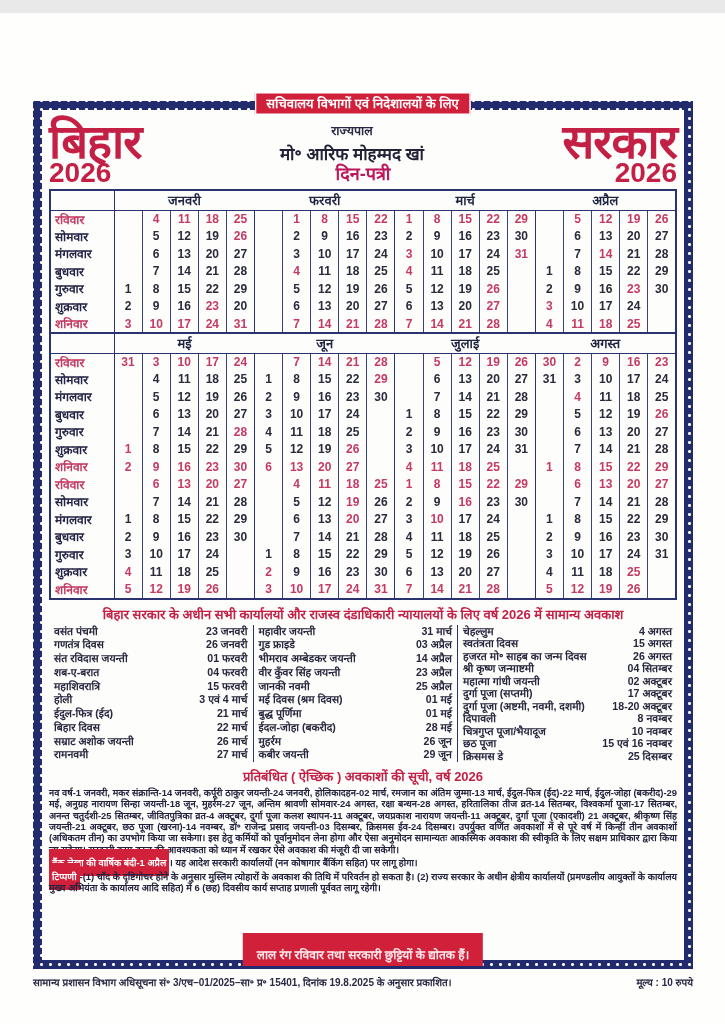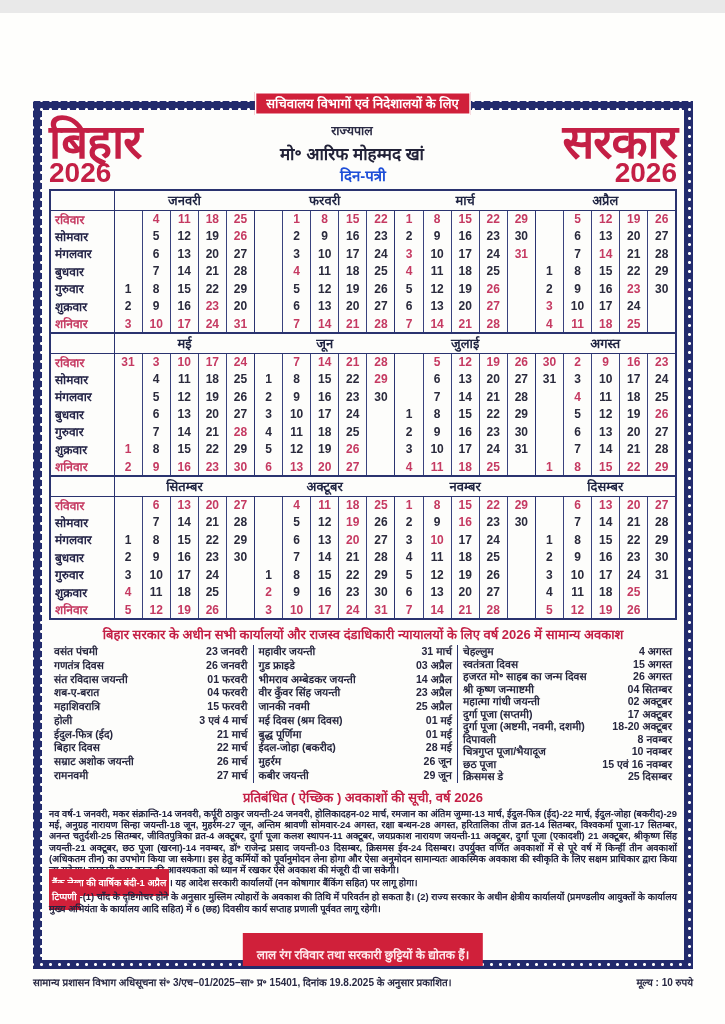--- a/index.html
+++ b/index.html
@@ -18,21 +18,21 @@
     z-index:5; white-space:nowrap; box-shadow:0 0 0 1.5px #fff inset; }
 
   .header { display:flex; justify-content:space-between; align-items:flex-start; margin-top:8px; }
   .big-title { font-size:47px; font-weight:900; color:#c41f45; line-height:0.95; letter-spacing:-1px; }
   .gov-block { text-align:center; padding-top:2px; }
   .gov-label { font-size:12.5px; font-weight:bold; color:#2a2a44; }
   .gov-name { font-size:17px; font-weight:900; color:#222238; margin-top:3px; }
 
   .year-row { display:flex; justify-content:space-between; align-items:flex-end; margin-top:-6px; }
   .year { font-size:28px; font-weight:bold; color:#c41f45; line-height:1; }
-  .dinpatri { font-size:15px; font-weight:900; color:#1d4ed8; padding-bottom:2px; }
+  .dinpatri { font-size:18px; font-weight:900; color:#be185d; padding-bottom:2px; }
 
   
   table.cal { width:100%; border-collapse:collapse; table-layout:fixed; margin-top:2px;
     border:2px solid #2a336f; }
   table.cal col.clab { width:64px; }
   table.cal td { padding:0; height:17.5px; font-size:12px; font-weight:bold; text-align:center; color:#2a2a3c; }
   table.cal tr.mh td { height:20px; font-size:13px; font-weight:900; color:#1f2442;
     border-top:2px solid #2a336f; border-bottom:1.3px solid #2a336f; }
   table.cal td.lab { text-align:left; padding-left:4px; font-size:12px; color:#242447;
     border-right:1.3px solid #2a336f; }
@@ -443,27 +443,20 @@
               <td class="d red">11</td>
               <td class="d red">18</td>
               <td class="d red">25</td>
               <td class="d"></td>
               <td class="d first red">1</td>
               <td class="d red">8</td>
               <td class="d red">15</td>
               <td class="d red">22</td>
               <td class="d red">29</td>
             </tr>
-            <tr class="mh">
-              <td class="lab"></td>
-              <td colspan="5">सितम्बर</td>
-              <td colspan="5">अक्टूबर</td>
-              <td colspan="5">नवम्बर</td>
-              <td colspan="5">दिसम्बर</td>
-            </tr>
             <tr>
               <td class="lab red">रविवार</td>
               <td class="d first"></td>
               <td class="d red">6</td>
               <td class="d red">13</td>
               <td class="d red">20</td>
               <td class="d red">27</td>
               <td class="d first"></td>
               <td class="d red">4</td>
               <td class="d red">11</td>

